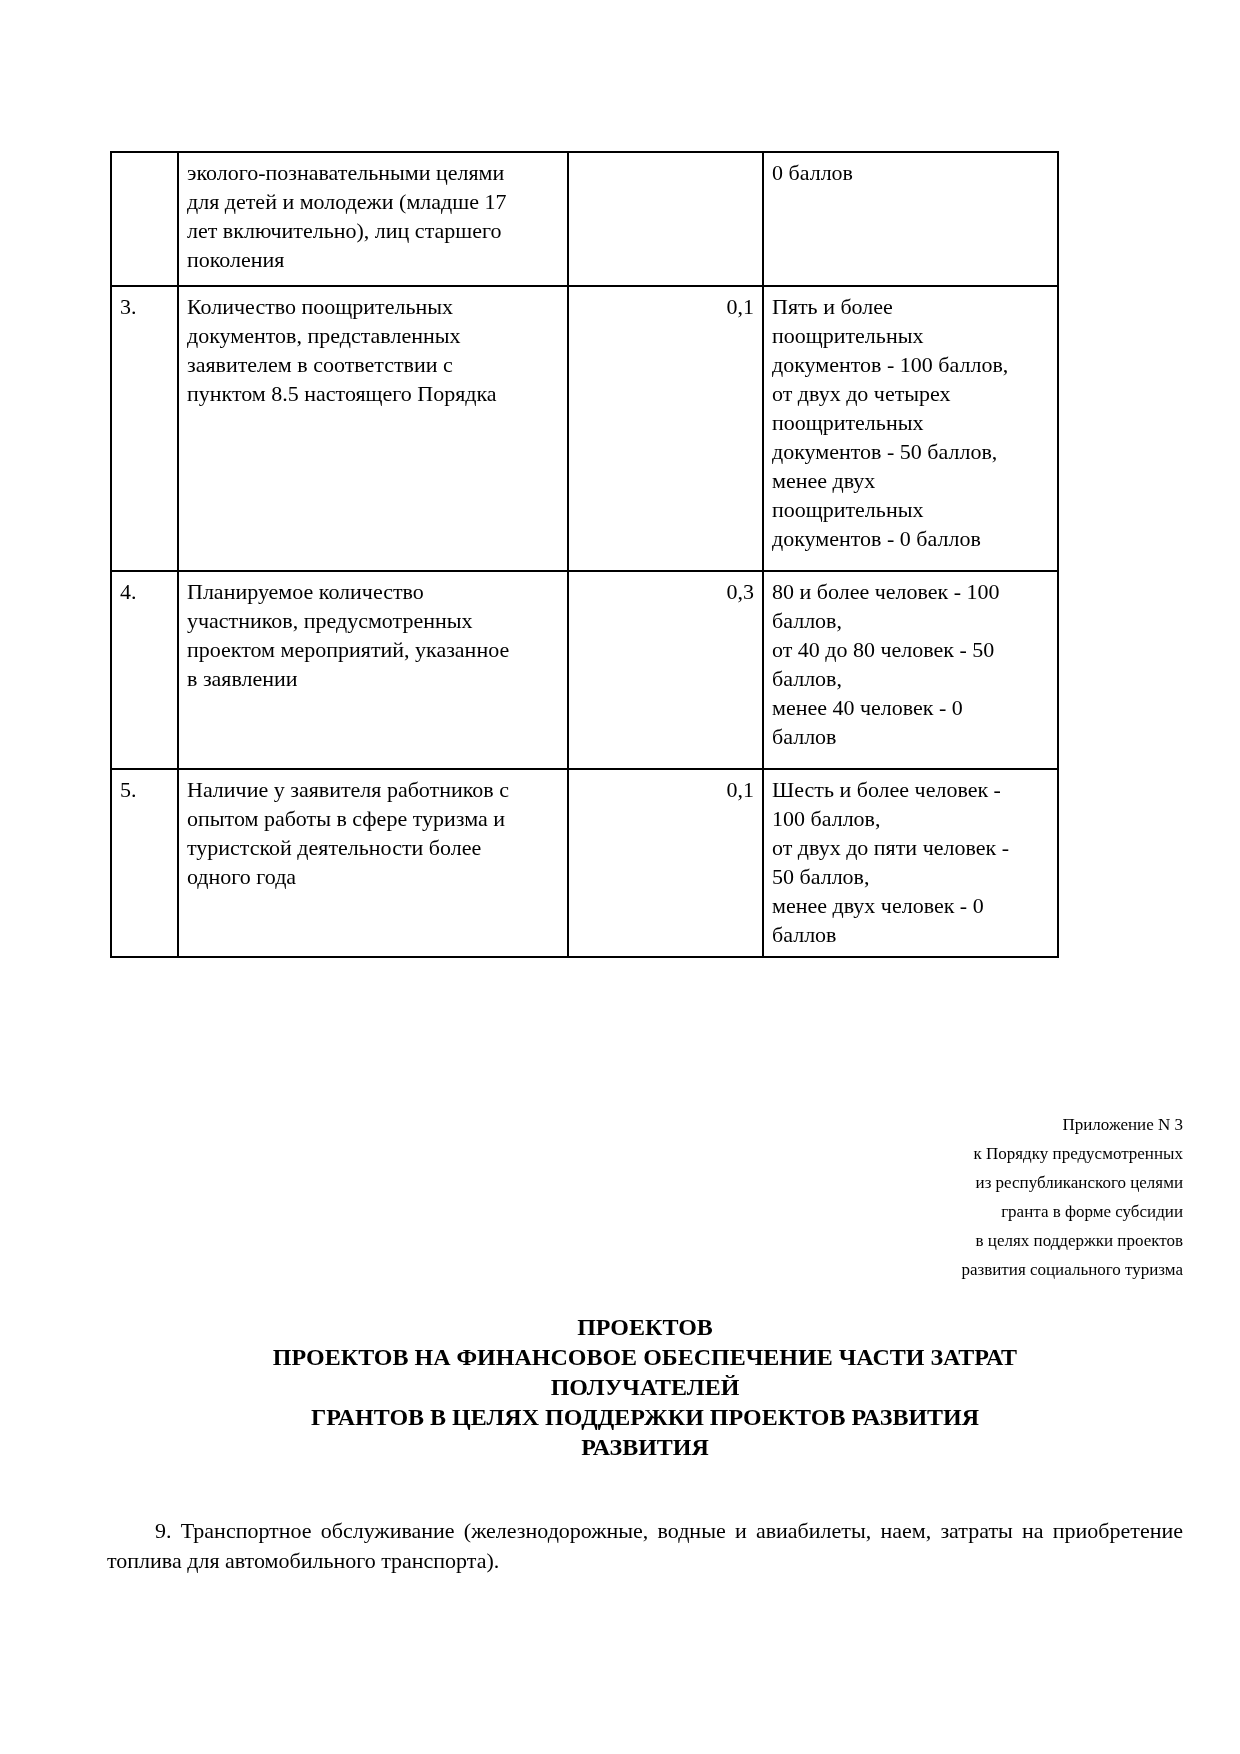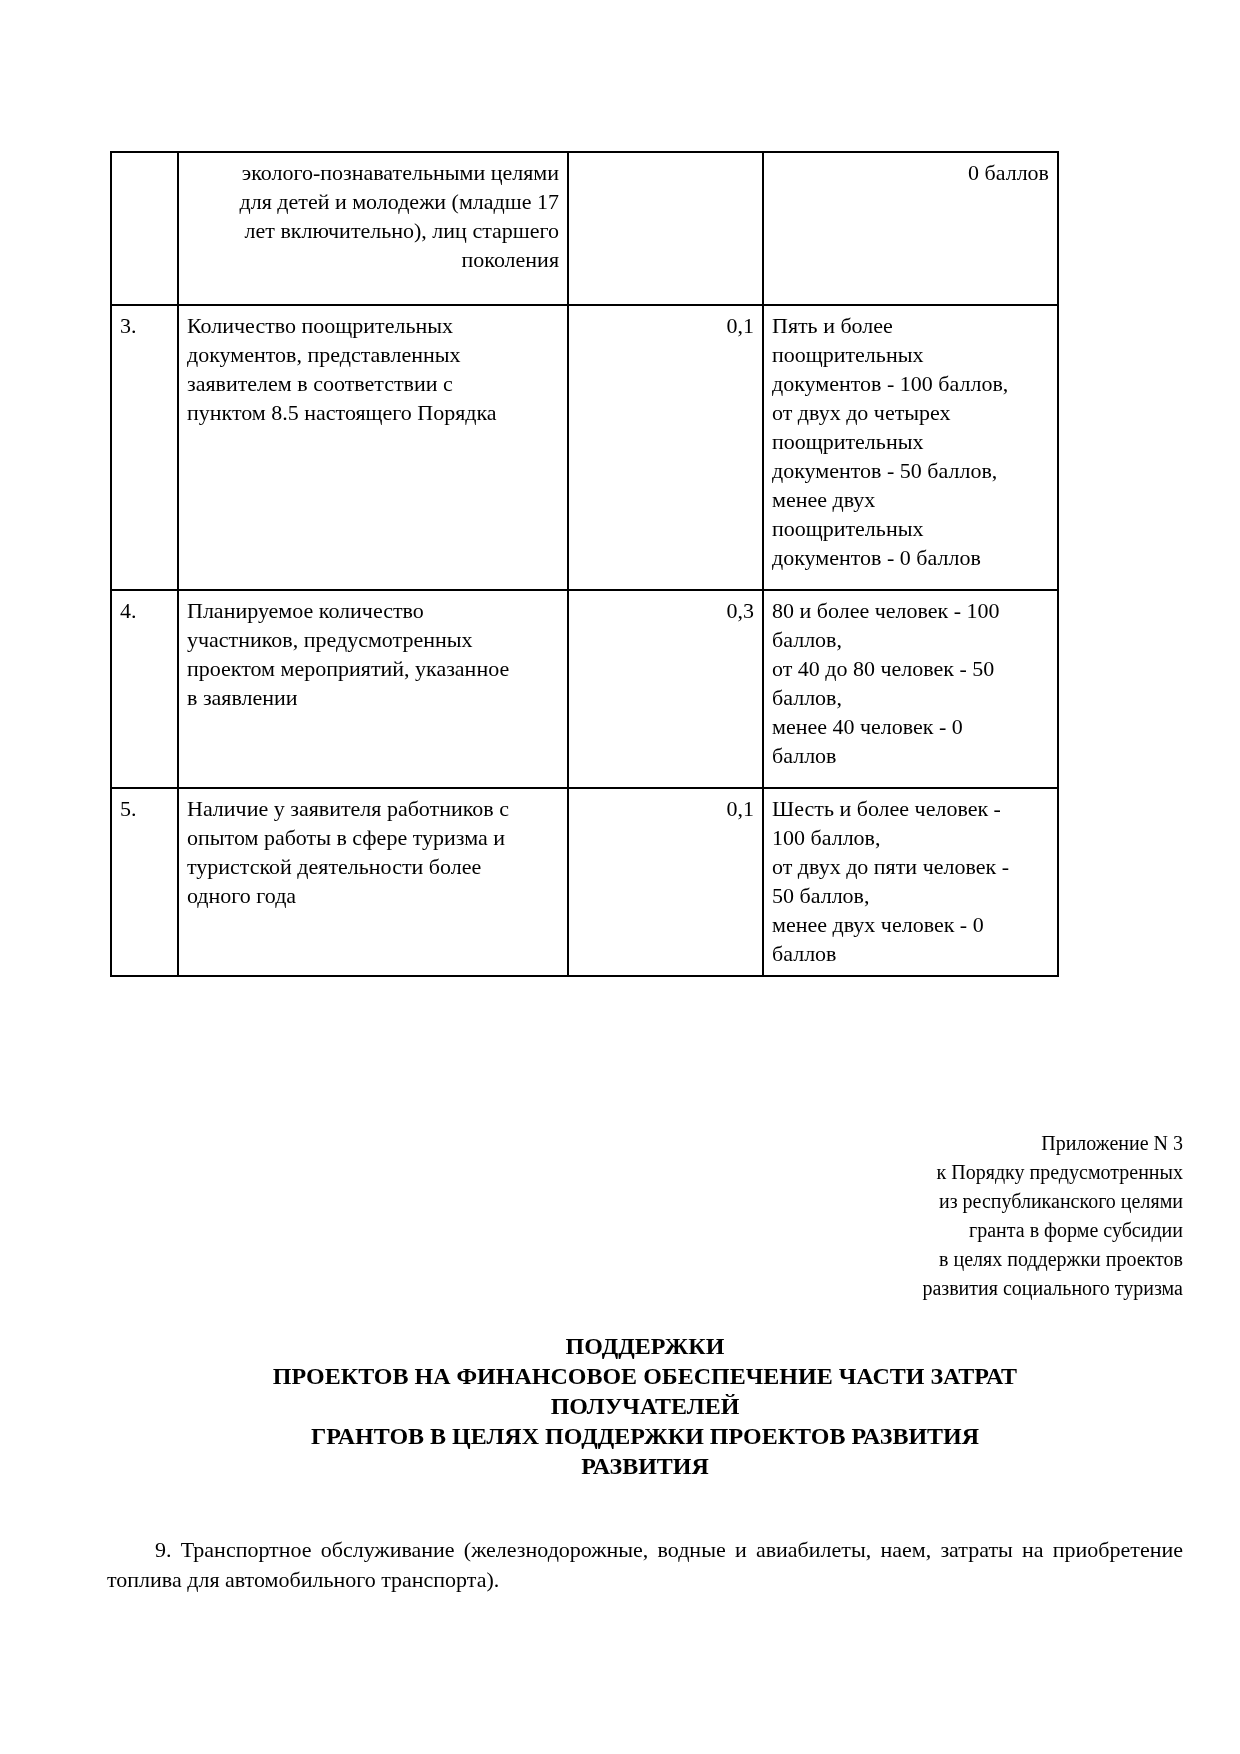--- a/index.html
+++ b/index.html
@@ -25,31 +25,31 @@
       font-size: 22px;
       line-height: 29px;
     }
     .criteria-table td {
       border: 2px solid #000000;
       vertical-align: top;
       padding: 5px 8px 5px 8px;
       white-space: pre-line;
       overflow: hidden;
     }
-    .criteria-table tr.r0 { height: 153px; text-align: right; }
+    .criteria-table tr.r0 { height: 134px; }
     .criteria-table tr.r1 { height: 285px; }
     .criteria-table tr.r2 { height: 198px; }
     .criteria-table tr.r3 { height: 188px; }
     .col-num { padding-left: 7px; }
     .col-weight { text-align: right; padding-right: 5px; }
     .appendix {
       margin: 152px 0 0 107px;
       width: 1076px;
       text-align: right;
-      font-size: 20px;
+      font-size: 17px;
       line-height: 29px;
     }
     .doc-title {
       margin: 28px 0 0 107px;
       width: 1076px;
       text-align: center;
       font-weight: bold;
       font-size: 24px;
       line-height: 30px;
     }
@@ -135,21 +135,21 @@
   <div class="appendix">
     <div>Приложение N 3</div>
     <div>к Порядку предусмотренных</div>
     <div>из республиканского целями</div>
     <div>гранта в форме субсидии</div>
     <div>в целях поддержки проектов</div>
     <div>развития социального туризма</div>
   </div>
 
   <div class="doc-title">
-    <div>ПОДДЕРЖКИ</div>
+    <div>ПРОЕКТОВ</div>
     <div>ПРОЕКТОВ НА ФИНАНСОВОЕ ОБЕСПЕЧЕНИЕ ЧАСТИ ЗАТРАТ</div>
     <div>ПОЛУЧАТЕЛЕЙ</div>
     <div>ГРАНТОВ В ЦЕЛЯХ ПОДДЕРЖКИ ПРОЕКТОВ РАЗВИТИЯ</div>
     <div>РАЗВИТИЯ</div>
   </div>
 
   <p class="body-paragraph">9. Транспортное обслуживание (железнодорожные, водные и авиабилеты, наем, затраты на приобретение топлива для автомобильного транспорта).</p>
 
 </div>
 

